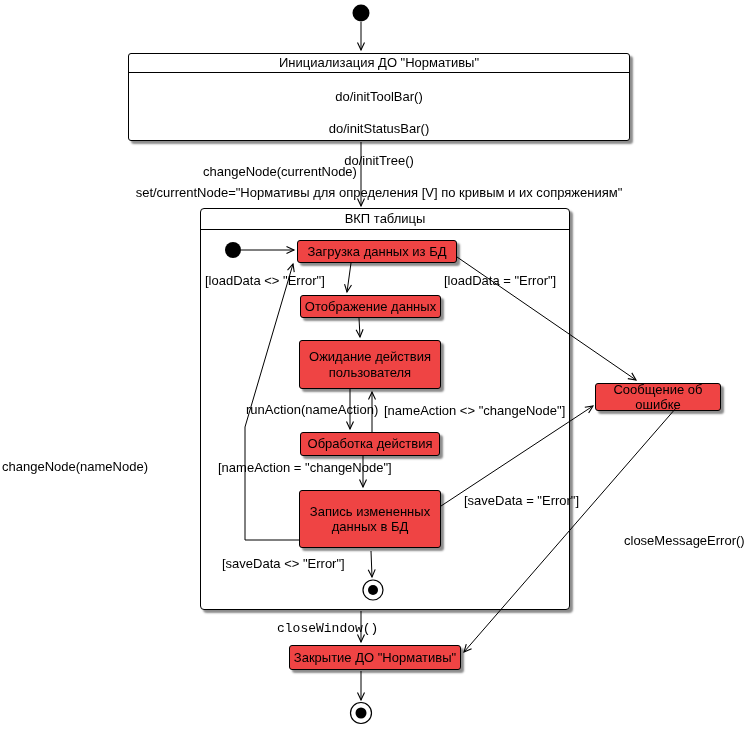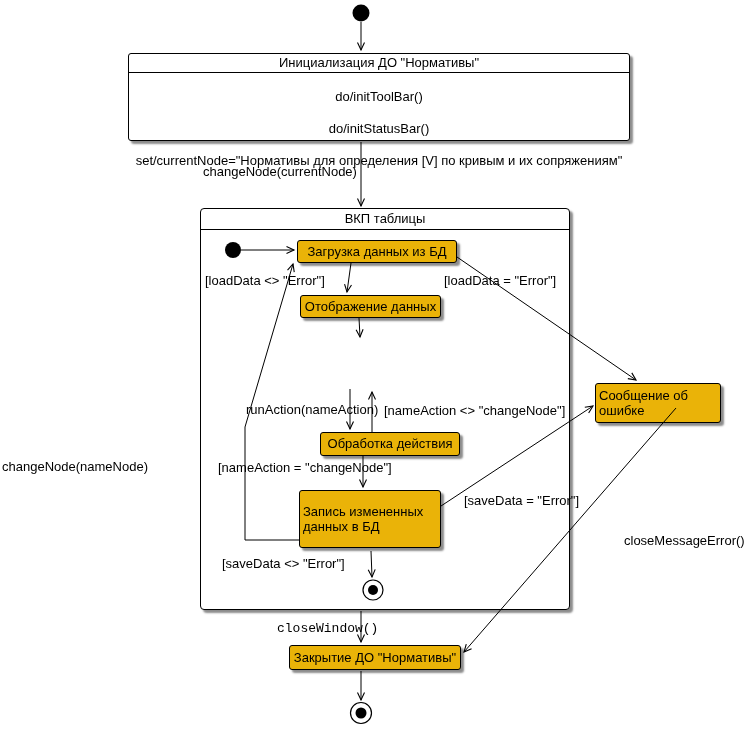--- a/index.html
+++ b/index.html
@@ -9,27 +9,28 @@
     height: 735px;
     background: #fff;
     font-family: "Liberation Sans", sans-serif;
     font-size: 13px;
     color: #000;
     overflow: hidden;
   }
   .state {
     position: absolute;
     box-sizing: border-box;
-    background: #eab308;
+    background: #ef4444;
     border: 1px solid #000;
     border-radius: 3px;
     box-shadow: 3px 3px 2px rgba(0,0,0,0.45);
     display: flex;
     align-items: center;
     justify-content: center;
+    text-align: center;
     padding: 1px 3px;
     line-height: 1.18;
   }
   .compartment-box {
     position: absolute;
     box-sizing: border-box;
     background: #fff;
     border: 1px solid #000;
     border-radius: 3px;
     box-shadow: 3px 3px 2px rgba(0,0,0,0.45);
@@ -68,23 +69,23 @@
     width: 750px; height: 735px;
     pointer-events: none;
   }
 
   
   #init-box   { left: 128px; top: 53px;  width: 502px; height: 88px; }
   #vkp-box    { left: 200px; top: 208px; width: 370px; height: 402px; }
   #load-box   { left: 297px; top: 240px; width: 160px; height: 23px; }
   #display-box{ left: 300px; top: 295px; width: 141px; height: 23px; }
   #wait-box   { left: 299px; top: 340px; width: 142px; height: 49px; }
-  #process-box{ left: 300px; top: 432px; width: 140px; height: 24px; margin-left: 20px; }
+  #process-box{ left: 300px; top: 432px; width: 140px; height: 24px; }
   #save-box   { left: 299px; top: 490px; width: 142px; height: 58px; }
-  #error-box  { left: 595px; top: 383px; width: 126px; height: 40px; }
+  #error-box  { left: 595px; top: 383px; width: 126px; height: 28px; }
   #close-box  { left: 289px; top: 645px; width: 172px; height: 25px; }
 
   #lbl-changenode-current { left: 203px; top: 165px; }
   #lbl-load-ok            { left: 205px; top: 274px; }
   #lbl-load-error         { left: 444px; top: 274px; }
   #lbl-run-action         { left: 246px; top: 403px; }
   #lbl-nameaction-ne      { left: 384px; top: 404px; }
   #lbl-nameaction-eq      { left: 218px; top: 461px; }
   #lbl-save-error         { left: 464px; top: 494px; }
   #lbl-save-ok            { left: 222px; top: 557px; }
@@ -94,32 +95,36 @@
 </style>
 </head>
 <body>
 
 <div id="canvas">
 
   <div class="compartment-box" id="init-box">
     <div class="title">Инициализация ДО "Нормативы"</div>
     <div class="line">do/initToolBar()</div>
     <div class="line">do/initStatusBar()</div>
+    <div class="line">do/initTree()</div>
     <div class="line">set/currentNode="Нормативы для определения [V] по кривым и их сопряжениям"</div>
   </div>
 
   <div class="composite" id="vkp-box">
     <div class="title">ВКП таблицы</div>
   </div>
 
   <div class="state" id="load-box">
     <span>Загрузка данных из БД</span>
   </div>
   <div class="state" id="display-box">
     <span>Отображение данных</span>
+  </div>
+  <div class="state" id="wait-box">
+    <span>Ожидание действия пользователя</span>
   </div>
   <div class="state" id="process-box">
     <span>Обработка действия</span>
   </div>
   <div class="state" id="save-box">
     <span>Запись измененных данных в БД</span>
   </div>
 
   <div class="state" id="error-box">
     <span>Сообщение об ошибке</span>

